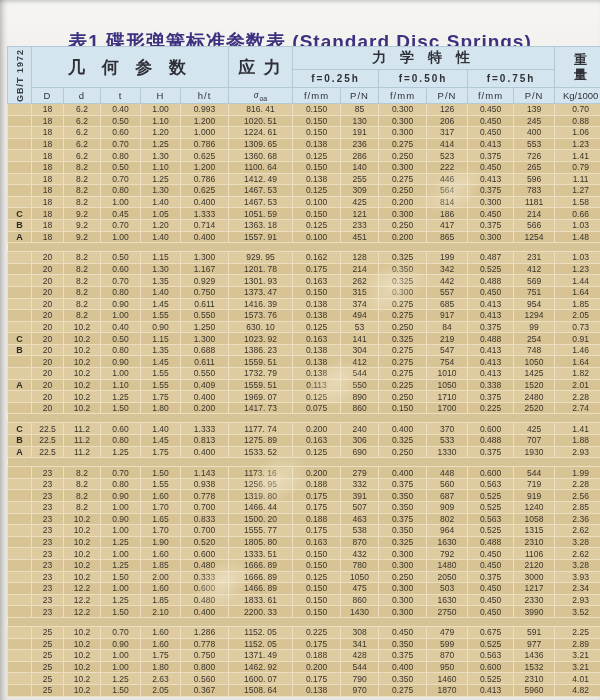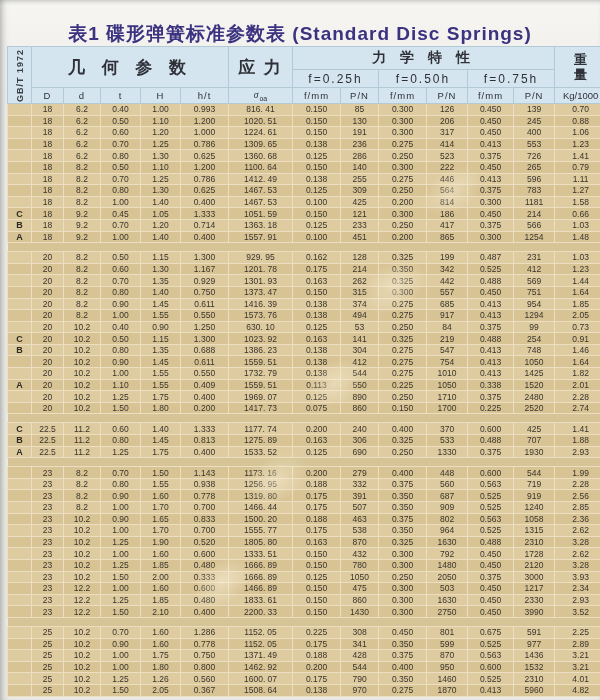--- a/index.html
+++ b/index.html
@@ -8,21 +8,21 @@
     background:#dfddd8;
     font-family:"Liberation Sans","DejaVu Sans",sans-serif;
   }
   .page{
     position:relative;width:600px;height:700px;
     background:linear-gradient(180deg,#f7f6f3 0%,#f2f0ec 8%,#ecebe6 100%);
     box-shadow:inset 6px 0 6px -4px rgba(90,95,100,.45), inset 0 4px 5px -3px rgba(90,95,100,.35);
     overflow:hidden;
   }
   .title{
-    margin:8px;padding:13px 0 5px 0;
+    margin:16px;padding:13px 0 5px 0;
     text-align:center;
     font-size:19px;font-weight:bold;letter-spacing:1px;
     color:#3b3280;
     white-space:nowrap;
     border-radius:11px;
   }
   .table-wrap{position:absolute;left:7px;right:4px;top:46px;bottom:2px;}
   table{width:100%;border-collapse:collapse;table-layout:fixed;}
 
   thead th{
@@ -33,21 +33,21 @@
     padding:0;
   }
   th.vert{
     font-size:9px;font-weight:bold;color:#3a3f46;
     writing-mode:vertical-rl;transform:rotate(180deg);
     letter-spacing:1px;
   }
   th.group{font-size:17px;letter-spacing:6px;height:40px;}
   th.group-mech{font-size:14px;letter-spacing:5px;height:22px;}
   th.weight{font-size:13px;line-height:15px;letter-spacing:0;}
-  th.fsub{font-size:12px;letter-spacing:2px;height:17px;font-weight:normal;}
+  th.fsub{font-size:10px;letter-spacing:2px;height:17px;font-weight:bold;}
   th.col{font-size:9.5px;height:15px;font-weight:normal;letter-spacing:1px;}
   th.col sub{font-size:7px;letter-spacing:0;}
   th.col i{font-style:italic;font-family:"Liberation Serif",serif;}
 
   tbody td{
     background:#d8c394;
     border:1px solid #ecdfc1;
     font-size:8.5px;
     height:10.6px;line-height:10px;
     text-align:center;
@@ -718,21 +718,21 @@
             <td>10.2</td>
             <td>1.00</td>
             <td>1.60</td>
             <td>0.600</td>
             <td>1333. 51</td>
             <td>0.150</td>
             <td>432</td>
             <td>0.300</td>
             <td>792</td>
             <td>0.450</td>
-            <td>1728</td>
+            <td>1106</td>
             <td>2.62</td>
           </tr>
           <tr>
             <td class="lbl"></td>
             <td>23</td>
             <td>10.2</td>
             <td>1.25</td>
             <td>1.85</td>
             <td>0.480</td>
             <td>1666. 89</td>
@@ -815,21 +815,21 @@
             <td class="lbl"></td>
             <td>25</td>
             <td>10.2</td>
             <td>0.70</td>
             <td>1.60</td>
             <td>1.286</td>
             <td>1152. 05</td>
             <td>0.225</td>
             <td>308</td>
             <td>0.450</td>
-            <td>801</td>
+            <td>479</td>
             <td>0.675</td>
             <td>591</td>
             <td>2.25</td>
           </tr>
           <tr>
             <td class="lbl"></td>
             <td>25</td>
             <td>10.2</td>
             <td>0.90</td>
             <td>1.60</td>
@@ -873,21 +873,21 @@
             <td>950</td>
             <td>0.600</td>
             <td>1532</td>
             <td>3.21</td>
           </tr>
           <tr class="alt">
             <td class="lbl"></td>
             <td>25</td>
             <td>10.2</td>
             <td>1.25</td>
-            <td>1.26</td>
+            <td>2.63</td>
             <td>0.560</td>
             <td>1600. 07</td>
             <td>0.175</td>
             <td>790</td>
             <td>0.350</td>
             <td>1460</td>
             <td>0.525</td>
             <td>2310</td>
             <td>4.01</td>
           </tr>

